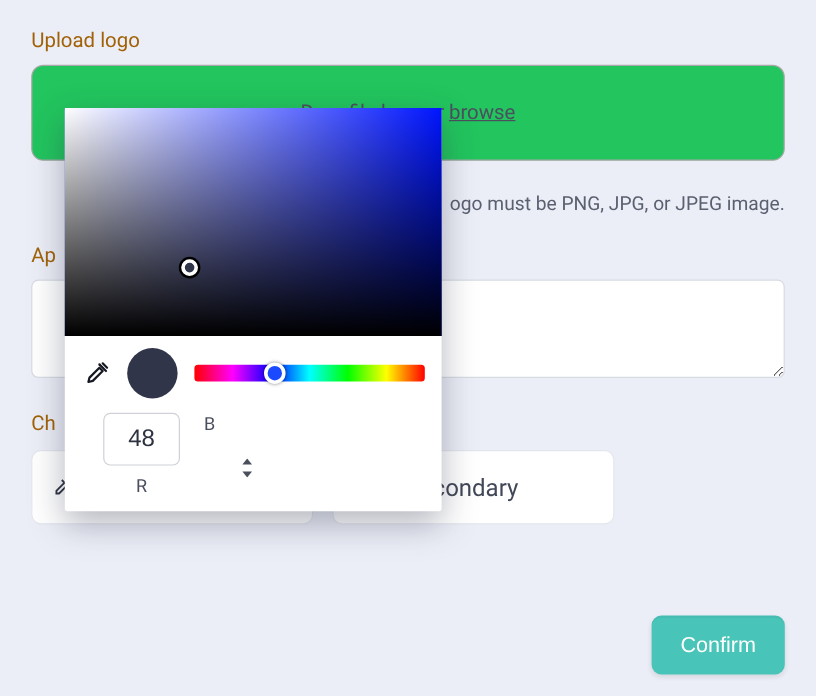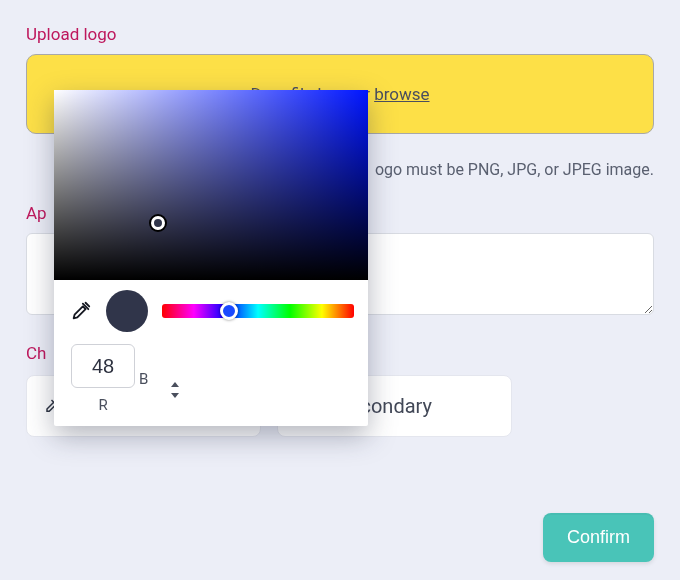--- a/index.html
+++ b/index.html
@@ -13,29 +13,29 @@
     color: #4b4f5e;
     overflow: hidden;
   }
   .page {
     position: relative;
     padding: 24px 26px 0 26px;
     height: 100%;
   }
   .field-label {
     font-size: 17px;
-    color: #be185d;
+    color: #a16207;
     margin-bottom: 10px;
     display: block;
   }
   .dropzone {
     border: 1.5px solid #a8a8a8;
     border-radius: 10px;
     height: 80px;
-    background: #fde047;
+    background: #22c55e;
     display: flex;
     align-items: center;
     justify-content: center;
     font-size: 17px;
     color: #4b4f5e;
   }
   .dropzone .browse {
     text-decoration: underline;
     margin-left: 4px;
   }
@@ -168,23 +168,23 @@
     left: 35%;
     width: 18px; height: 18px;
     border-radius: 50%;
     background: #1a49ff;
     border: 3px solid #fff;
     box-shadow: 0 0 3px rgba(0,0,0,0.5);
     transform: translate(-50%, -50%);
   }
   .rgb-row {
     display: flex;
-    gap: 4px;
-    padding: 6px 14px 2px 17px;
-    align-items: center;
+    gap: 20px;
+    padding: 6px 14px 2px 32px;
+    align-items: flex-start;
   }
   .rgb-group { display: flex; flex-direction: column; align-items: center; gap: 8px; }
   .rgb-input {
     width: 64px;
     height: 44px;
     border: 1px solid #cfd1d7;
     border-radius: 6px;
     text-align: center;
     font-size: 20px;
     color: #2e3240;

